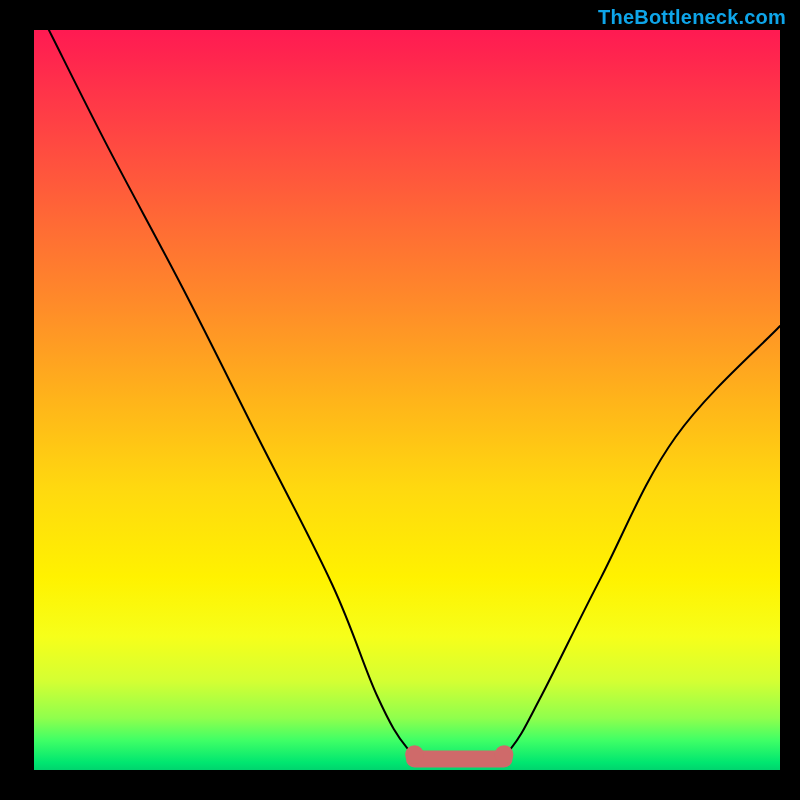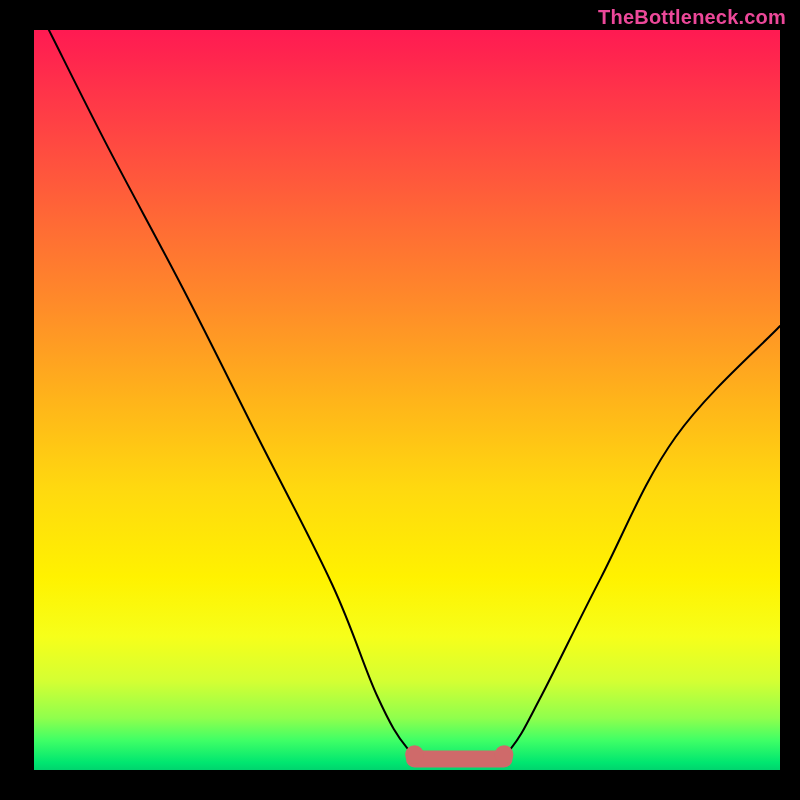--- a/index.html
+++ b/index.html
@@ -48,21 +48,21 @@
       #00d46e 100%
     );
   }
   .watermark {
     position: absolute;
     top: 6px;
     right: 14px;
     font-family: Arial, Helvetica, sans-serif;
     font-size: 20px;
     font-weight: 600;
-    color: #ec4899;
+    color: #0ea5e9;
     letter-spacing: 0.2px;
   }
   svg.curve {
     position: absolute;
     left: 0;
     top: 0;
     width: 100%;
     height: 100%;
     overflow: visible;
   }

